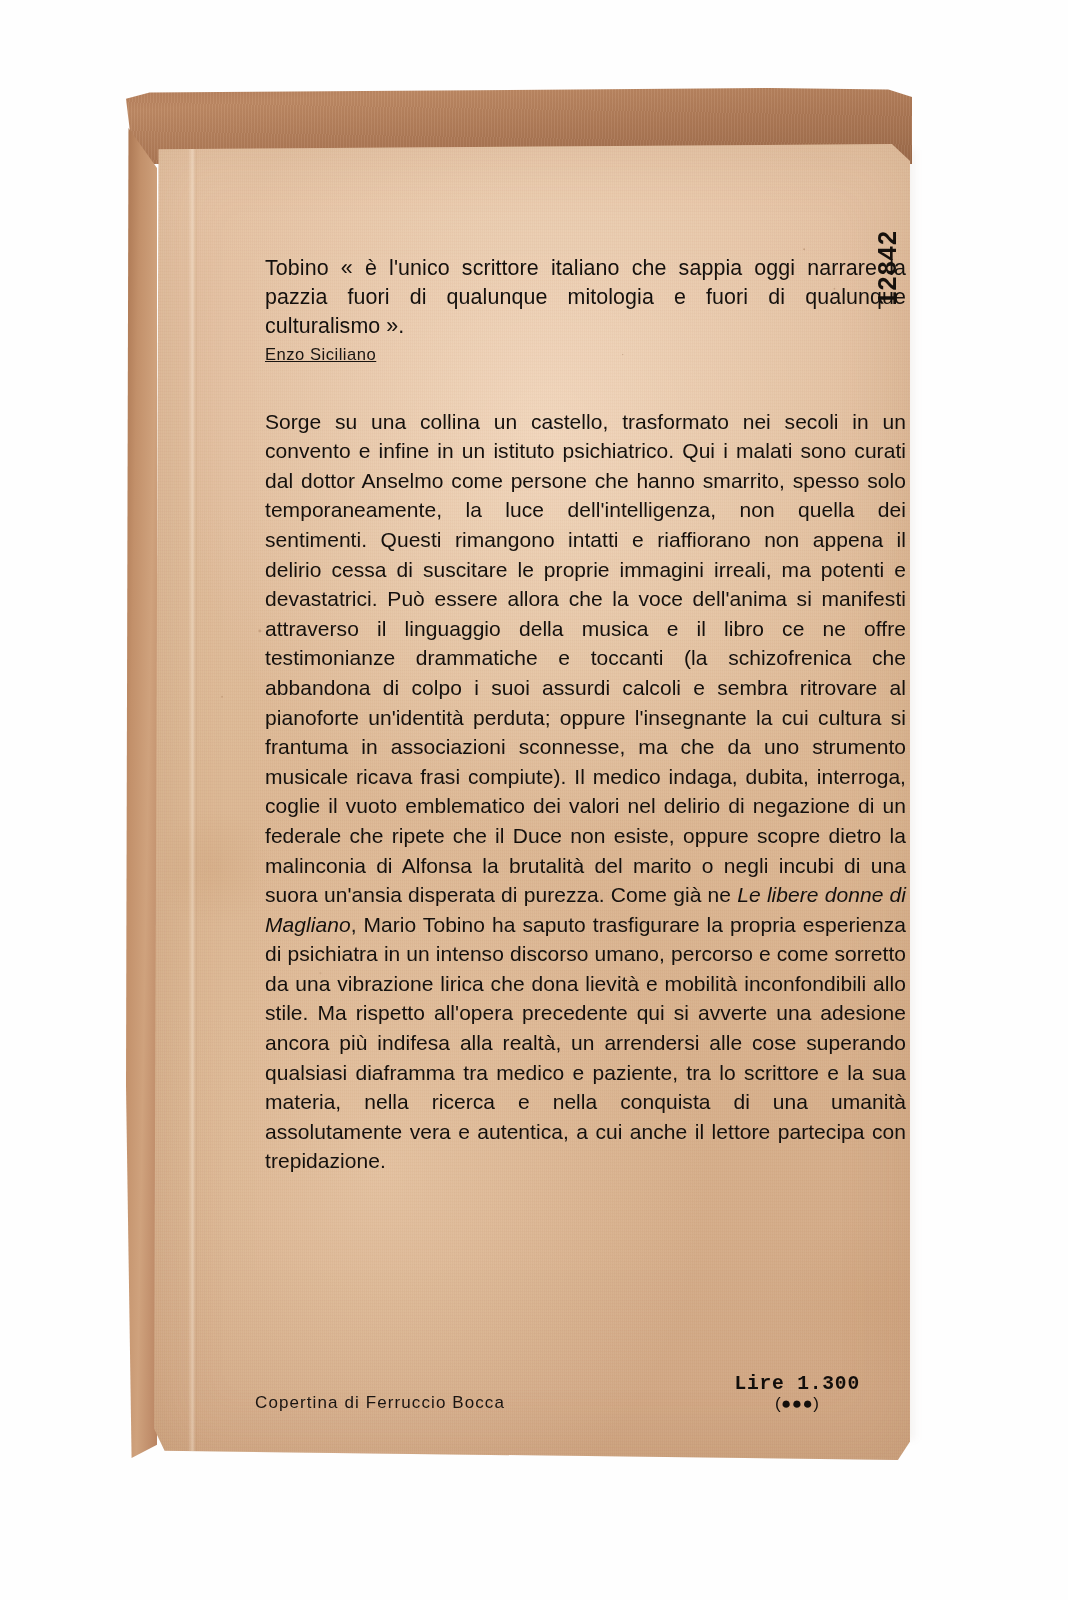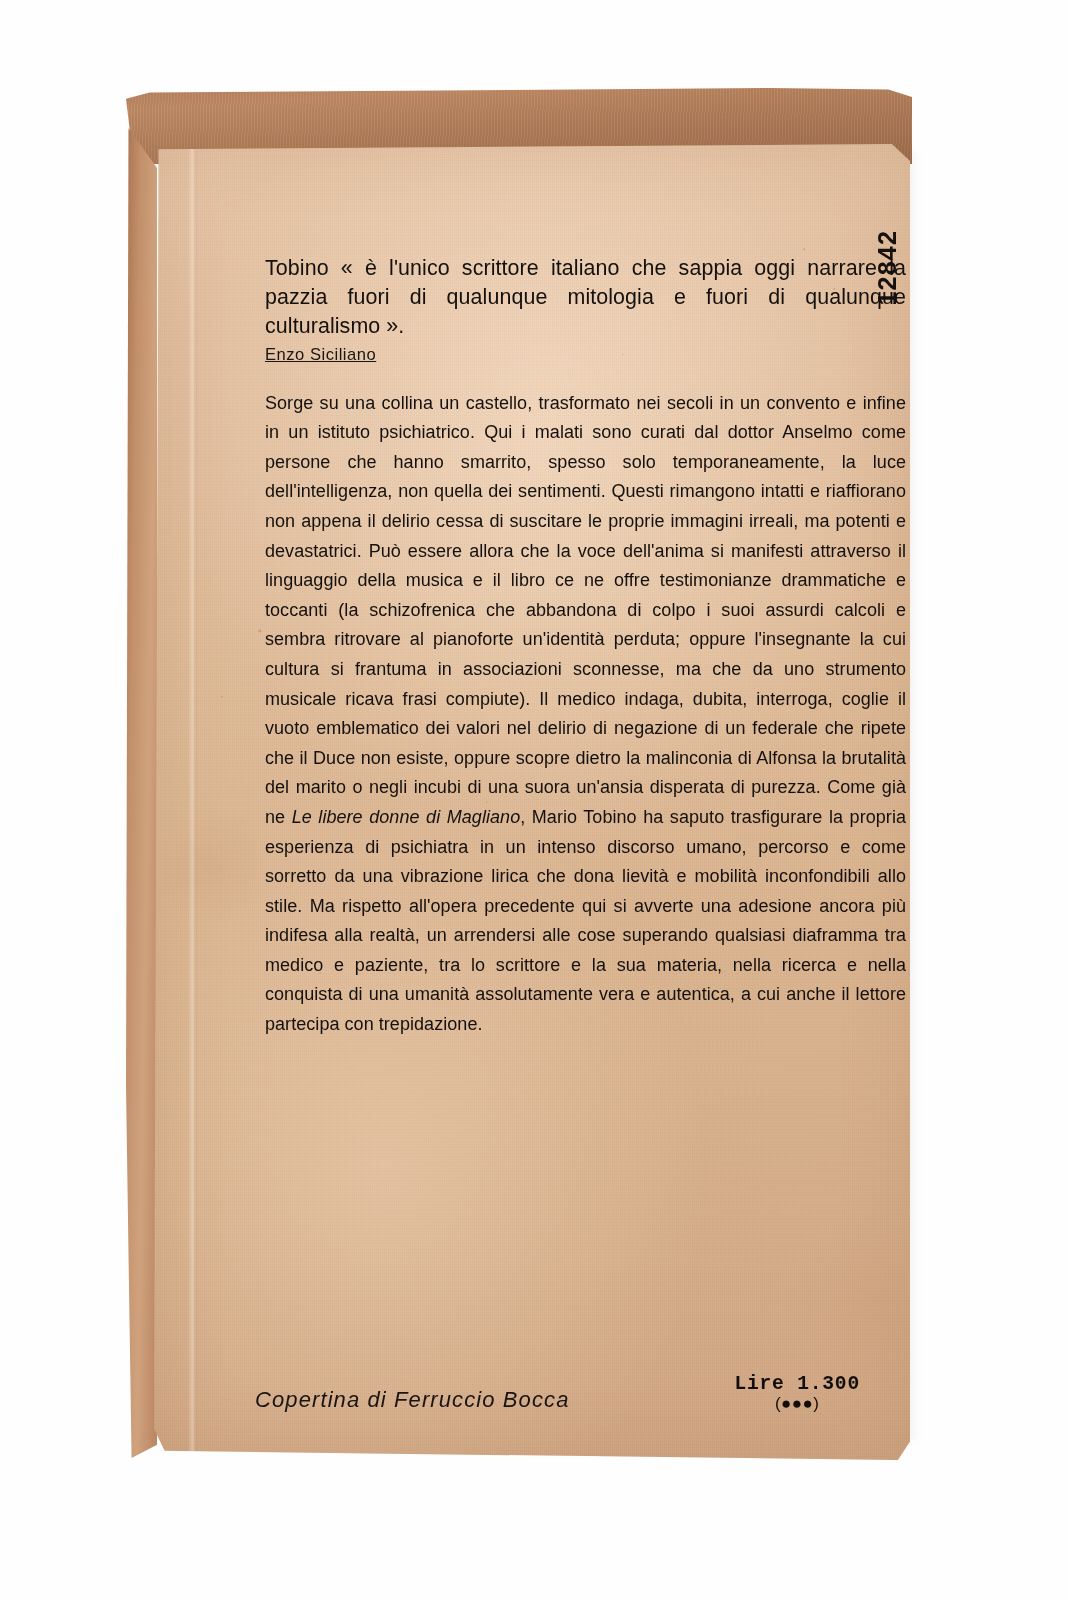--- a/index.html
+++ b/index.html
@@ -149,23 +149,23 @@
   .attribution {
     margin-top: 2px;
     font-size: 16.6px;
     line-height: 22px;
     letter-spacing: 0.5px;
     color: #1a1511;
     text-decoration: underline;
   }
 
   .blurb {
-    margin-top: 23px;
+    margin-top: 41px;
     color: #14100d;
-    font-size: 18px;
+    font-size: 21px;
     line-height: 29.6px;
     letter-spacing: 0.05px;
     text-align: justify;
     text-justify: inter-word;
     hyphens: manual;
   }
   .blurb p { margin: 0; }
   .blurb .title-italic {
     font-style: italic;
   }
@@ -174,25 +174,24 @@
   #footer {
     position: absolute;
     left: 101px;
     right: 30px;
     top: 1229px;
     display: flex;
     align-items: flex-end;
     justify-content: space-between;
   }
   #cover-credit {
-    font-size: 22px;
+    font-size: 17px;
     letter-spacing: 1.1px;
     color: #191411;
     white-space: nowrap;
-    font-style: italic;
   }
   #price-block {
     text-align: center;
     margin-right: 20px;
   }
   #price-amount {
     font-size: 19.6px;
     font-weight: bold;
     letter-spacing: 0.8px;
     color: #120e0b;

